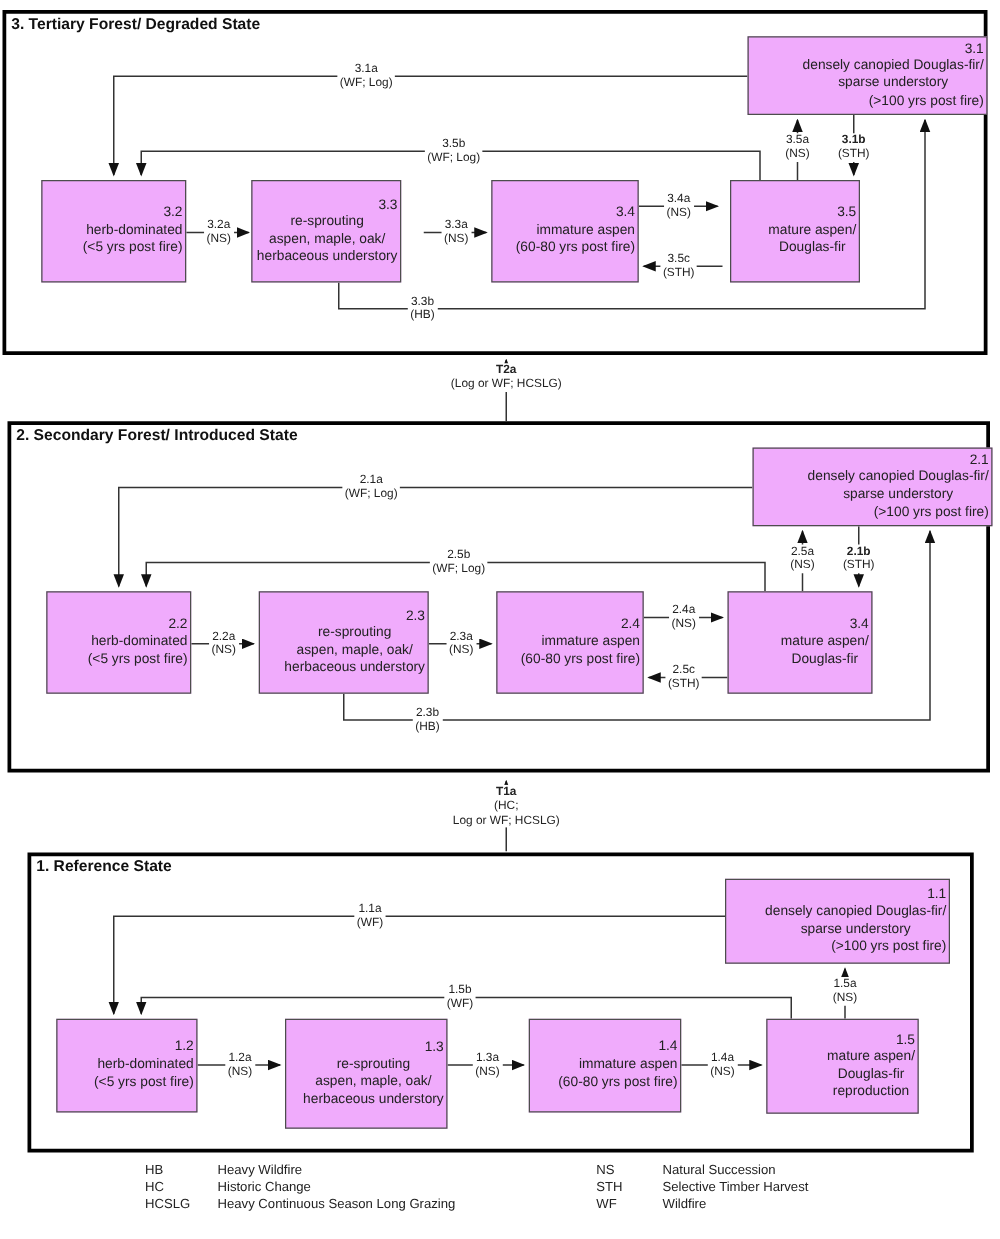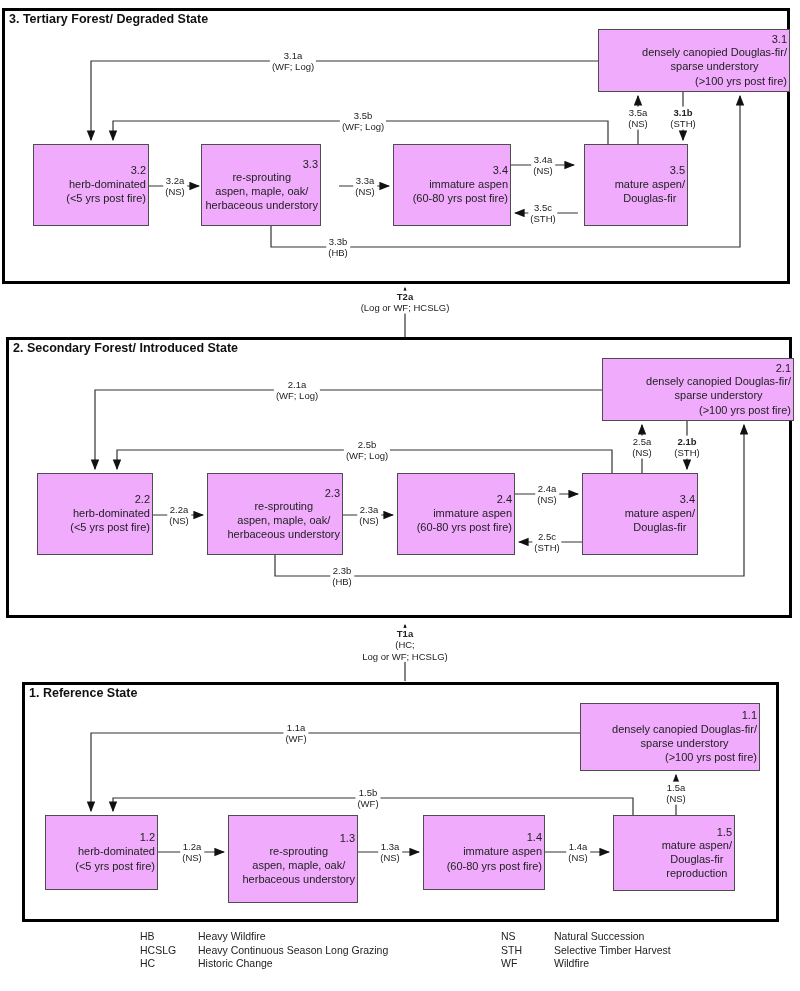--- a/index.html
+++ b/index.html
@@ -13,21 +13,21 @@
   .sbox .lbl{white-space:pre-line;}
   .sbox .sub{font-size:11px;margin-top:1px;}
   .alabel{position:absolute;transform:translate(-50%,-50%);background:#fff;text-align:center;
           font-size:9.5px;line-height:1.2;padding:0 2px;color:#222;white-space:nowrap;}
   .alabel .lid{display:block;}
   .alabel .bold{font-weight:bold;}
   .alabel .cause{display:block;white-space:pre-line;}
   svg.wires{position:absolute;left:0;top:0;overflow:visible;}
   #trans-wires{position:absolute;left:0;top:0;}
   .legend{position:absolute;font-size:10.5px;line-height:13.5px;color:#222;}
-  .legend .abbr{display:inline-block;margin-left:24px;}
+  .legend .abbr{display:inline-block;}
   .legend-left .abbr{width:58px;}
   .legend-right .abbr{width:53px;}
 </style>
 </head>
 <body>
 
 <div id="stage">
 
   <div class="panel" style="left:2px;top:8px;width:788px;height:276px">
     <div class="panel-title">3. Tertiary Forest/ Degraded State</div>
@@ -299,25 +299,25 @@
     <span class="lid bold">T1a</span>
     <span class="cause">(HC;
 Log or WF; HCSLG)</span>
   </div>
 
   <div class="legend legend-left" style="left:116px;top:930px">
     <div>
       <span class="abbr">HB</span><span class="ldesc">Heavy Wildfire</span>
     </div>
     <div>
+      <span class="abbr">HC</span><span class="ldesc">Historic Change</span>
+    </div>
+    <div>
       <span class="abbr">HCSLG</span><span class="ldesc">Heavy Continuous Season Long Grazing</span>
     </div>
-    <div>
-      <span class="abbr">HC</span><span class="ldesc">Historic Change</span>
-    </div>
   </div>
   <div class="legend legend-right" style="left:477px;top:930px">
     <div>
       <span class="abbr">NS</span><span class="ldesc">Natural Succession</span>
     </div>
     <div>
       <span class="abbr">STH</span><span class="ldesc">Selective Timber Harvest</span>
     </div>
     <div>
       <span class="abbr">WF</span><span class="ldesc">Wildfire</span>

